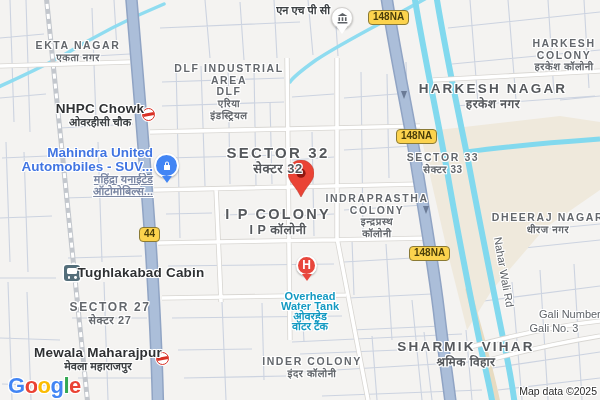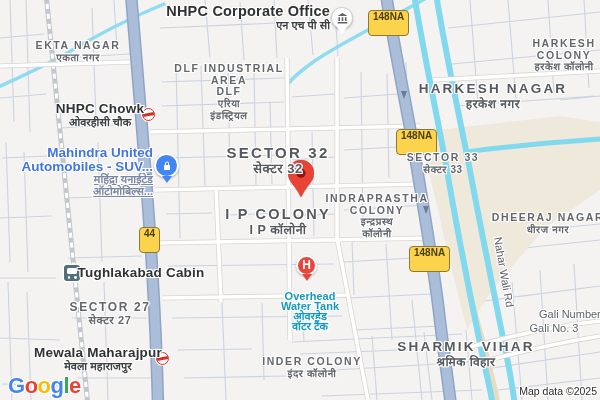--- a/index.html
+++ b/index.html
@@ -16,21 +16,21 @@
   .bigcaps { font-weight:700; font-size:13.5px; letter-spacing:2.2px; color:#55585c; }
   .bigcaps-hi { font-weight:700; font-size:12px; letter-spacing:.5px; color:#55585c; margin-top:2px; }
   .poi { font-weight:700; font-size:13.5px; color:#2f3133; letter-spacing:.2px; }
   .poi-hi { font-weight:700; font-size:11px; color:#3c4043; margin-top:1px; }
   .biz { font-weight:700; font-size:13.5px; color:#4175e2; }
   .biz-hi { font-weight:700; font-size:11px; color:#7b87a3; margin-top:1px;text-decoration:underline; }
   .water-lbl { font-weight:700; font-size:11px; color:#149ac2; line-height:10px; }
   .roadname { font-size:11px; font-weight:400; color:#5f6368; }
 
   .badge { position:absolute; background:#fcd34d; border:1.5px solid #8a7a35; border-radius:4px;
-           color:#4a3e0a; font-size:10px; font-weight:700; padding:0 4px; line-height:12px; height:26px; }
+           color:#4a3e0a; font-size:10px; font-weight:700; padding:0 4px; line-height:12px; height:15px; }
 
   
   .pin-tail { width:0; height:0; border-left:5px solid transparent; border-right:5px solid transparent;
               margin:-2px auto 0; }
   .hpin { position:absolute; left:296px; top:255px; width:22px; text-align:center; }
   .hpin .c { width:21px; height:21px; border-radius:50%; background:#e8463c; border:2px solid #fff;
              box-shadow:0 1px 2px rgba(0,0,0,.3); color:#fff; font-weight:700; font-size:12px;
              line-height:17px; text-align:center; }
   .hpin .pin-tail { border-top:7px solid #e8463c; }
   .wpin { position:absolute; left:331px; top:7px; width:22px; }
@@ -161,21 +161,20 @@
   <div class="metro" style="left:156px;top:352px;">
       <i></i>
     </div>
   <div class="train">
       <div class="win"></div>
       <div class="w1"></div>
       <div class="w2"></div>
     </div>
 
   <div class="lbl halo" style="left:160px;top:4px;width:170px;transform:none;text-align:right;">
-    <div class="poi" style="font-size:14.5px;">NHPC Corporate Office</div>
     <div class="poi-hi">एन एच पी सी</div>
   </div>
 
   <div class="lbl halo" style="left:78px;top:40px;">
     <div class="caps">EKTA NAGAR</div>
     <div class="caps-hi">एकता नगर</div>
   </div>
 
   <div class="lbl halo" style="left:100px;top:102px;">
     <div class="poi">NHPC Chowk</div>

